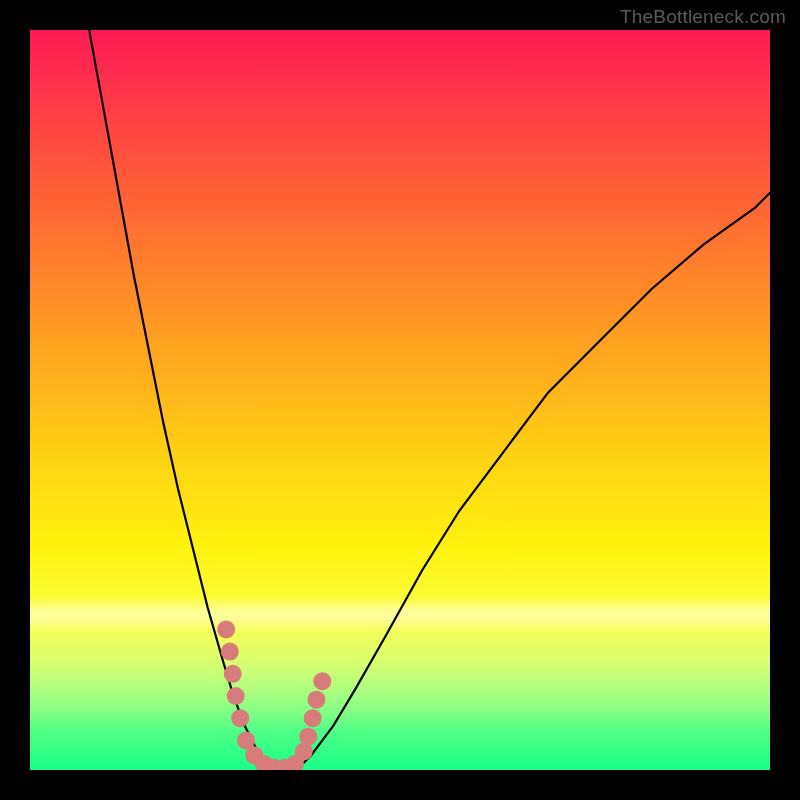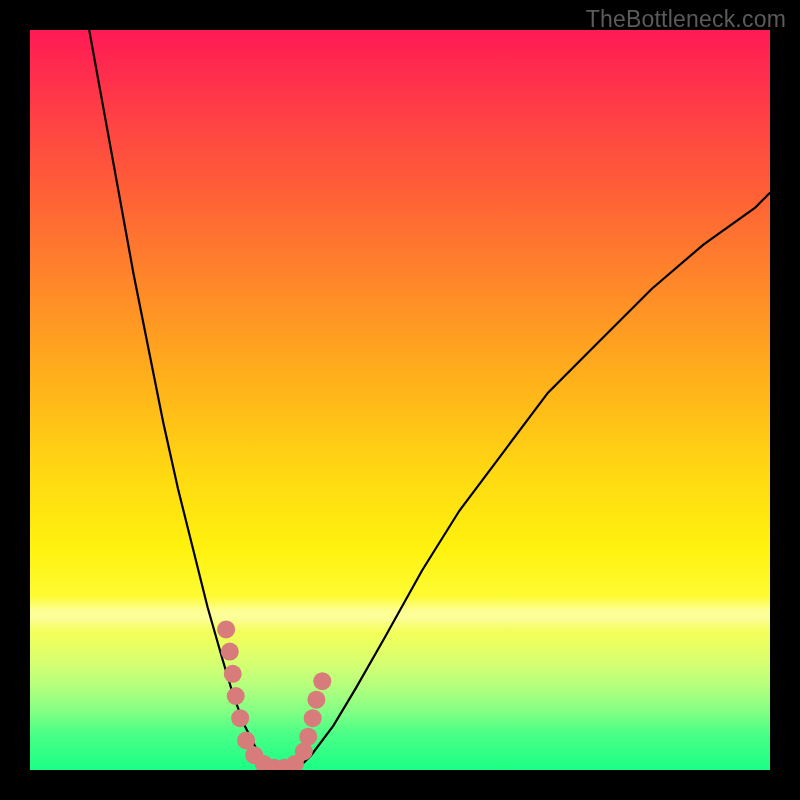--- a/index.html
+++ b/index.html
@@ -62,21 +62,21 @@
     left: 0;
     top: 0;
     width: 740px;
     height: 740px;
   }
   .watermark {
     position: absolute;
     top: 6px;
     right: 14px;
     color: #5b5b5b;
-    font-size: 23px;
+    font-size: 19px;
     font-weight: 500;
     letter-spacing: 0.2px;
   }
 </style>
 </head>
 <body>
 
 <div class="frame">
   <div class="watermark">TheBottleneck.com</div>
   <div class="plot">

